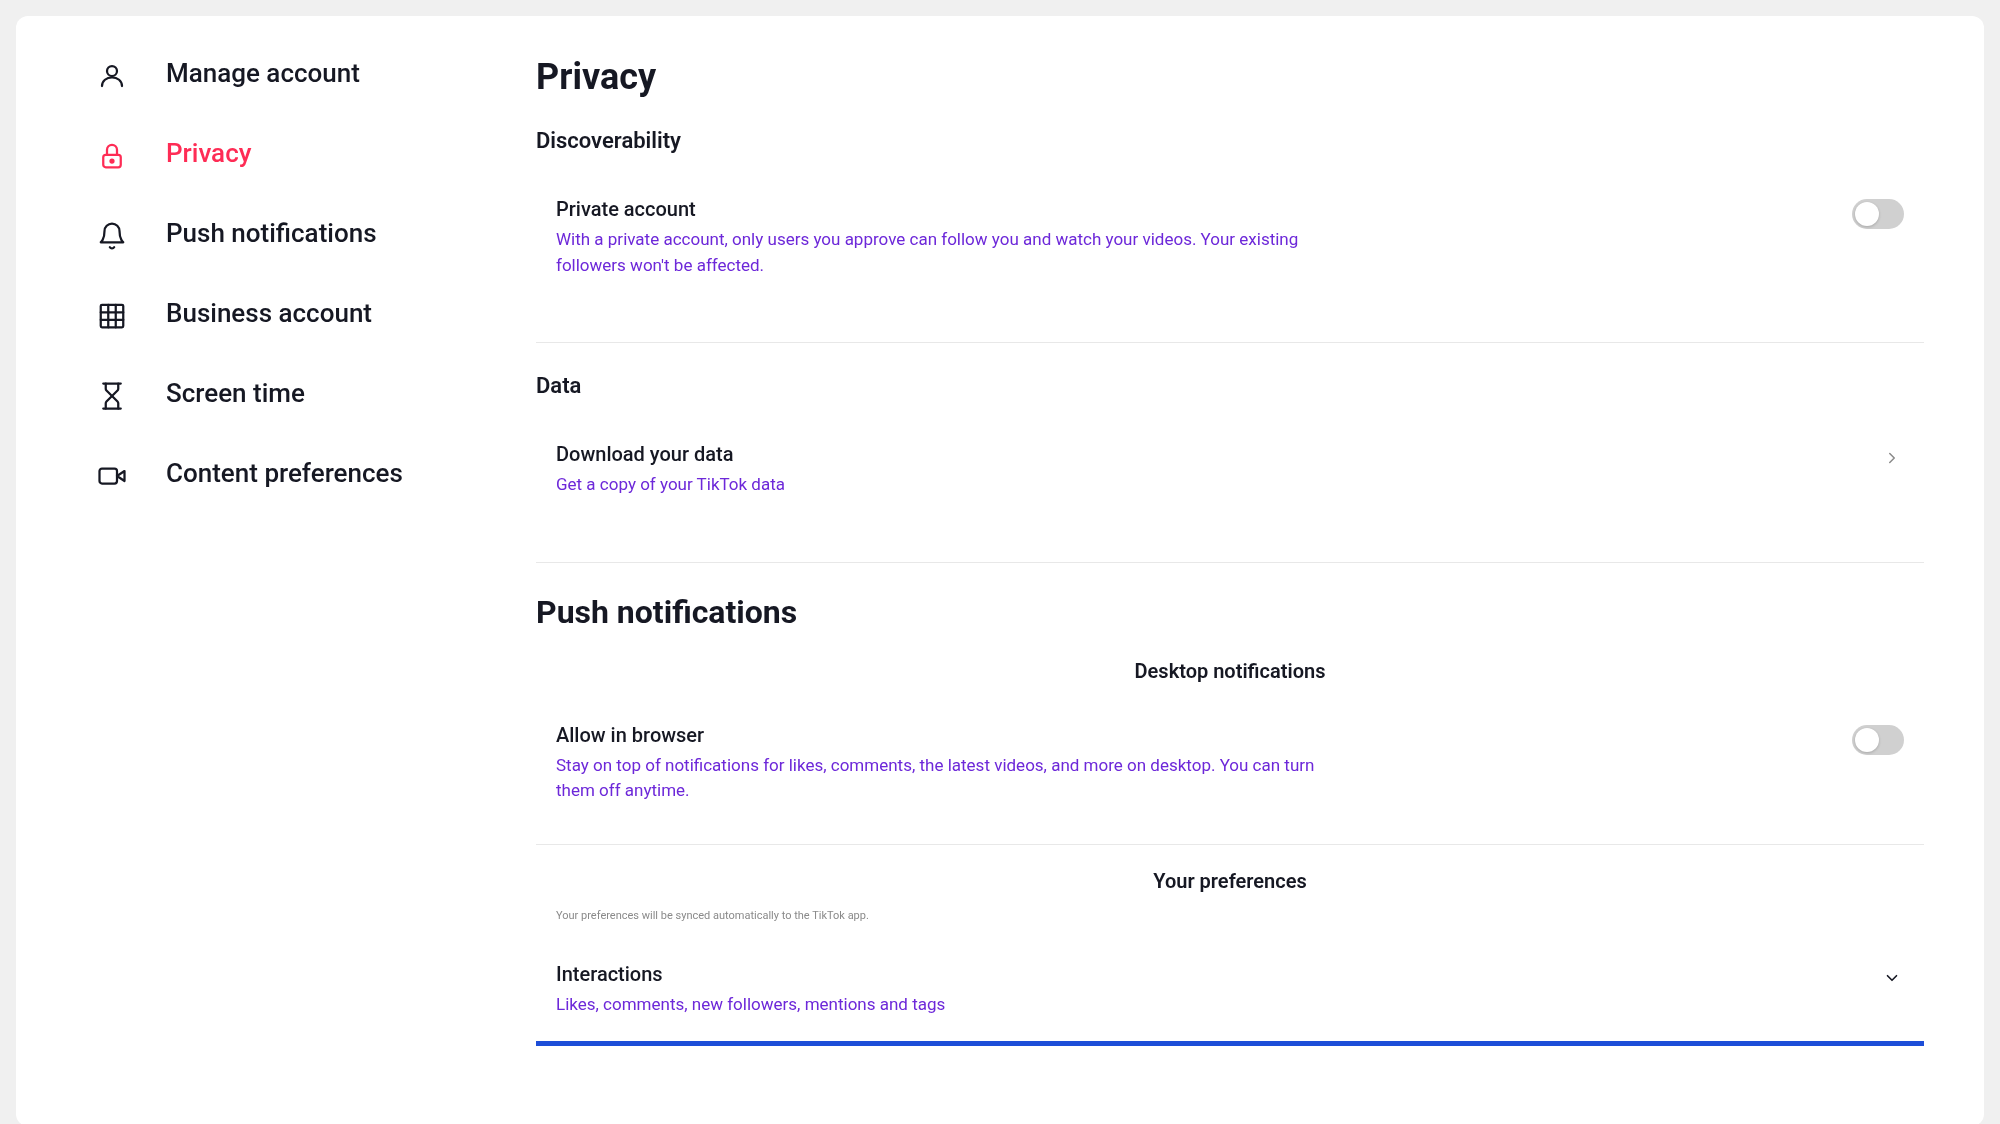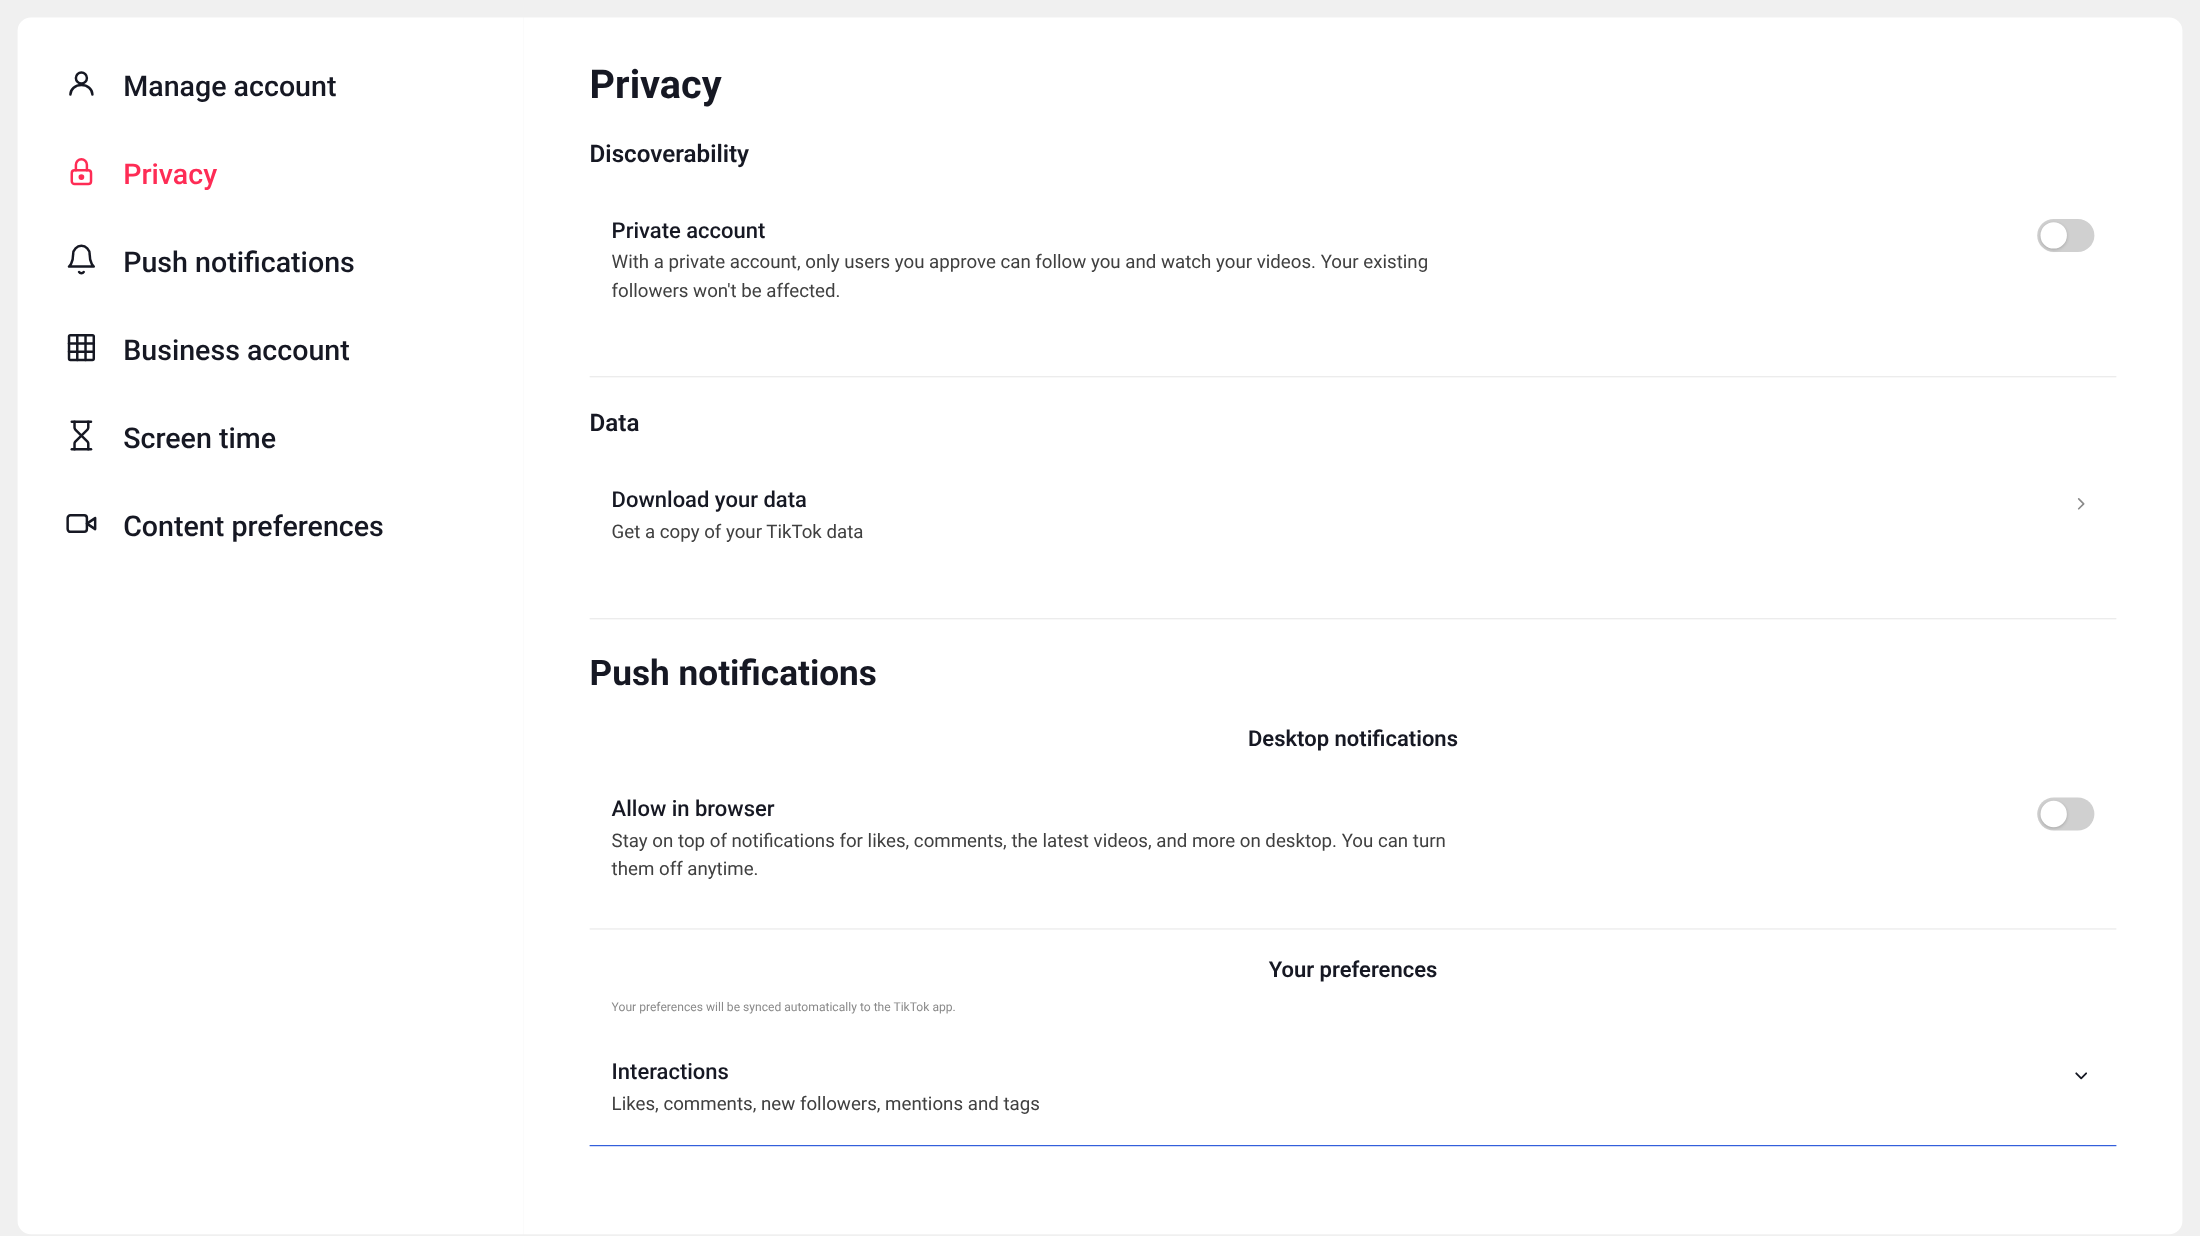--- a/index.html
+++ b/index.html
@@ -22,25 +22,26 @@
       width: 460px;
       min-width: 460px;
       border-radius: 12px 0 0 12px;
       padding: 20px 0;
       display: flex;
       flex-direction: column;
     }
 
     .sidebar-item {
       display: flex;
-      align-items: flex-end;
-      gap: 20px;
+      align-items: flex-start;
+      gap: 36px;
       padding: 22px 40px;
       cursor: pointer;
       transition: background 0.15s;
+      margin-left: 38px;
     }
 
     .sidebar-item.active {
       color: #fe2c55;
     }
 
     .sidebar-item .icon {
       width: 36px;
       height: 36px;
       display: flex;
@@ -100,21 +101,21 @@
 
     .setting-text .setting-label {
       font-size: 20px;
       font-weight: 500;
       color: #161823;
       margin-bottom: 6px;
     }
 
     .setting-text .setting-desc {
       font-size: 17px;
-      color: #404040;
+      color: #6d28d9;
       line-height: 1.5;
       max-width: 760px;
     }
 
     .toggle {
       width: 52px;
       height: 30px;
       background: #d0d0d0;
       border-radius: 15px;
       flex-shrink: 0;
@@ -300,21 +301,21 @@
         </div>
         <div class="toggle"></div>
       </div>
     </div>
 
     <hr class="section-divider" style="margin: 16px 0 24px 0;">
 
     <div class="subsection">
       <div class="subsection-title">Your preferences</div>
       <div class="setting-desc" style="font-size:11px; color:#8a8a8a; margin-bottom:16px; padding-left:20px;">Your preferences will be synced automatically to the TikTok app.</div>
-      <div class="setting-item" style="cursor:pointer; border-bottom: 1px solid #1d4ed8;">
+      <div class="setting-item" style="cursor:pointer; border-bottom: 5px solid #1d4ed8;">
         <div class="setting-text">
           <div class="setting-label">Interactions</div>
           <div class="setting-desc">Likes, comments, new followers, mentions and tags</div>
         </div>
         <div class="chevron-down">
           <svg width="18" height="18" viewBox="0 0 24 24" fill="none" stroke="#161823" stroke-width="2.2" stroke-linecap="round" stroke-linejoin="round">
             <polyline points="6 9 12 15 18 9"></polyline>
           </svg>
         </div>
       </div>

